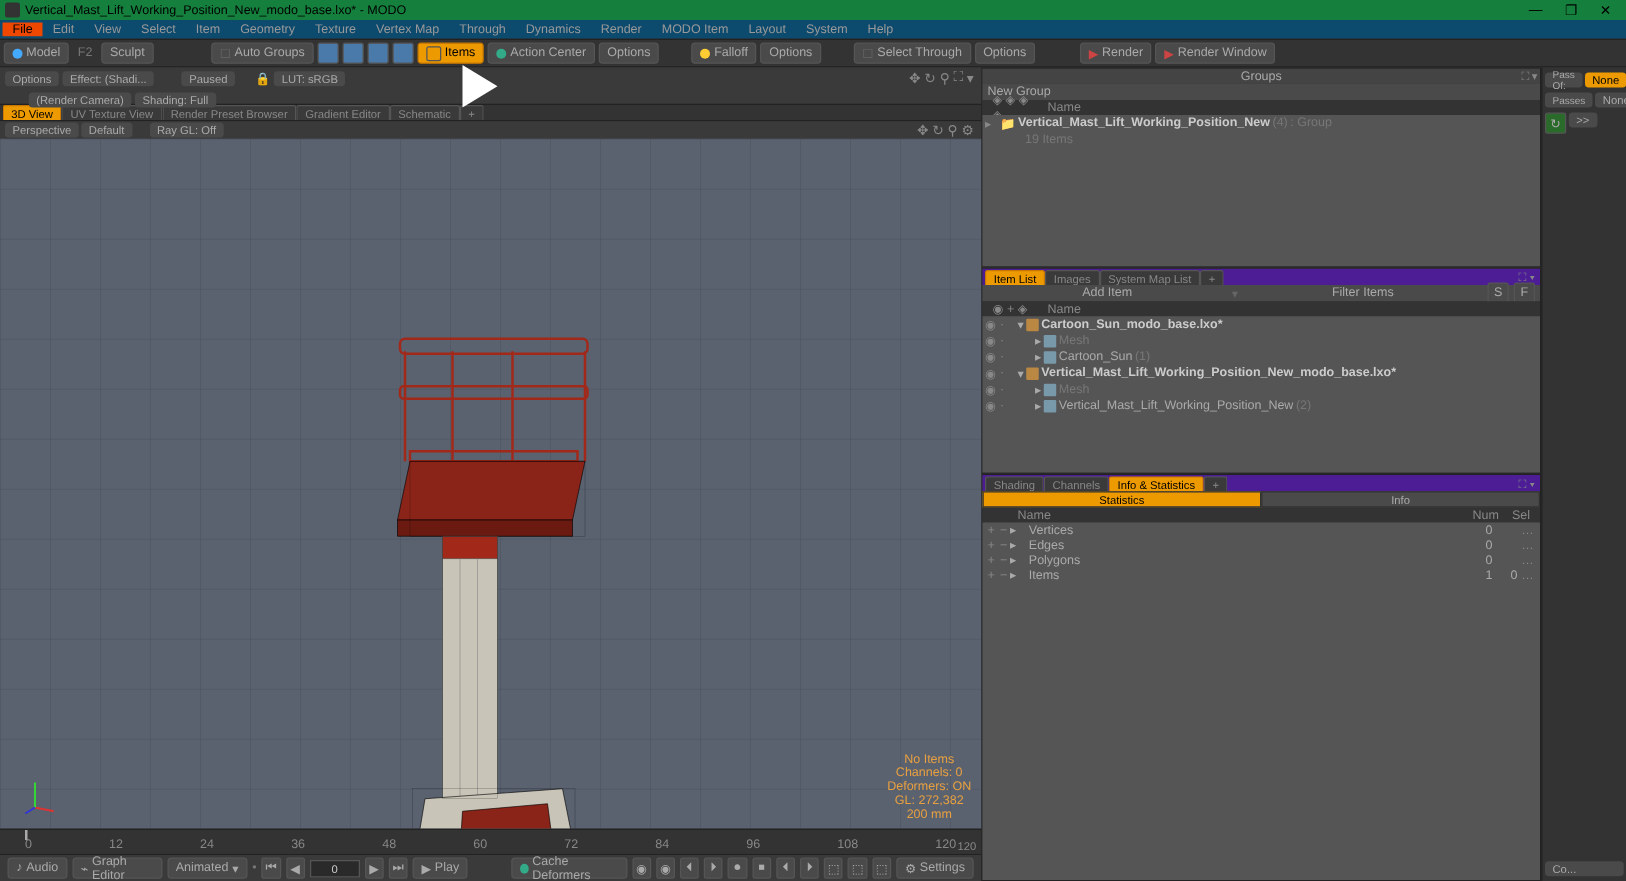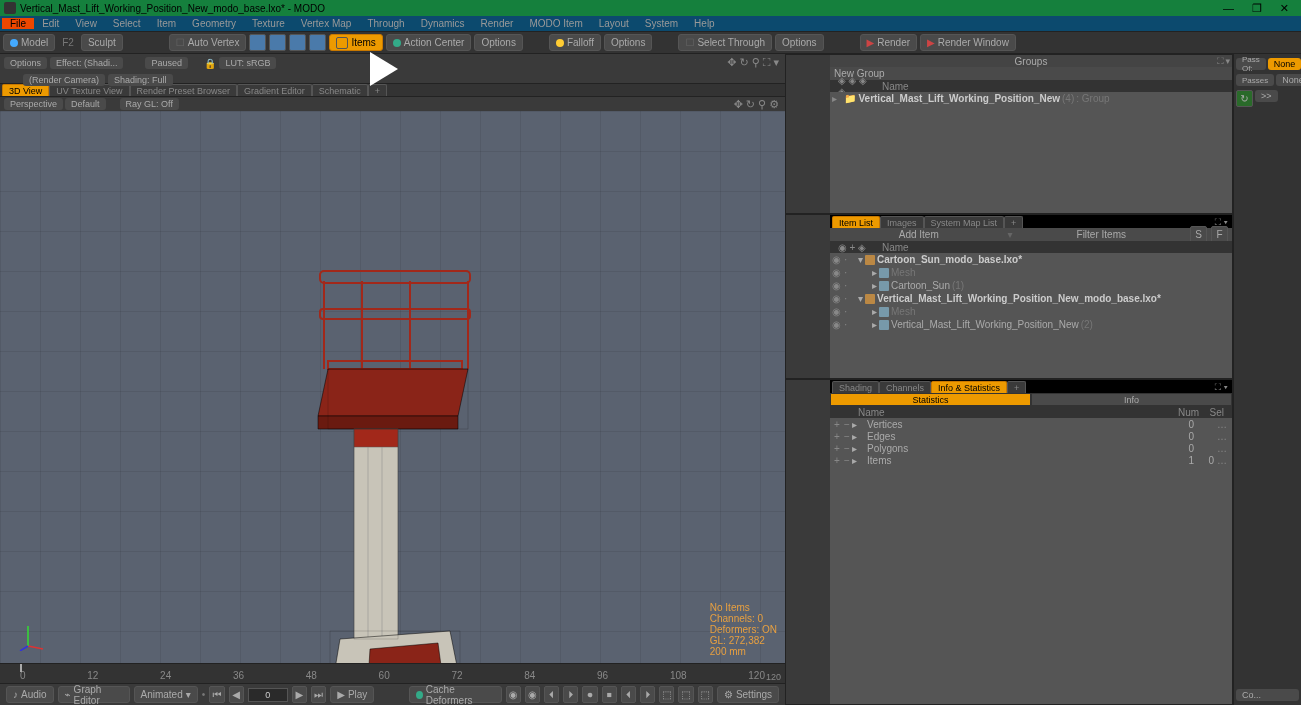--- a/index.html
+++ b/index.html
@@ -29,43 +29,43 @@
 .playbig { position: absolute; left: 370px; top: -2px; width: 0; height: 0; border-left: 28px solid #fff; border-top: 17px solid transparent; border-bottom: 17px solid transparent; }
 .vpctrls { position: absolute; right: 6px; top: 2px; display: flex; gap: 3px; }
 .vpctrls span { color: #888; font-size: 11px; cursor: pointer; }
 .tabs { background: #333; height: 13px; display: flex; align-items: flex-end; gap: 0; padding: 0 2px; border-bottom: 1px solid #222; }
 .tab { background: #3a3a3a; color: #888; padding: 0 6px; font-size: 9px; border: 1px solid #555; border-bottom: none; border-radius: 2px 2px 0 0; cursor: pointer; height: 12px; display: inline-flex; align-items: center; }
 .tab.active { background: #ed9a00; color: #000; border-color: #c87800; }
 .viewopts { background: #3a3a3a; height: 14px; display: flex; align-items: center; gap: 2px; padding: 0 4px; position: relative; }
 .viewport { background: #5a6270; flex: 1; position: relative; overflow: hidden; }
 .viewport .grid { position: absolute; inset: 0; background-image: linear-gradient(rgba(0,0,0,.08) 1px, transparent 1px), linear-gradient(90deg, rgba(0,0,0,.08) 1px, transparent 1px); background-size: 40px 40px; }
 .viewport .model { position: absolute; left: 310px; top: 150px; width: 180px; height: 460px; }
-.viewport .stats { position: absolute; right: 8px; bottom: 6px; text-align: left; color: #e8a040; font-size: 9px; line-height: 11px; }
+.viewport .stats { position: absolute; right: 8px; bottom: 6px; text-align: center; color: #e8a040; font-size: 9px; line-height: 11px; }
 .viewport .axis { position: absolute; left: 18px; bottom: 12px; width: 30px; height: 30px; }
 .timeline { background: #333; height: 20px; position: relative; border-top: 1px solid #222; }
 .timeline .marker { position: absolute; top: 0; left: 20px; width: 2px; height: 8px; background: #aaa; }
 .timeline .ticks { display: flex; justify-content: space-between; padding: 6px 20px 0; color: #888; font-size: 9px; }
 .bottombar { background: #3a3a3a; height: 22px; display: flex; align-items: center; gap: 4px; padding: 0 6px; border-top: 1px solid #222; }
 .panelcol { width: 448px; display: flex; flex-direction: column; gap: 0; }
 .sidecol { width: 68px; background: #333; border-left: 1px solid #222; padding: 4px 2px; display: flex; flex-direction: column; gap: 4px; }
-.panel { background: #3a3a3a; border: 1px solid #222; display: flex; flex-direction: column; padding-left: 44px; }
+.panel { background: #3a3a3a; border: 1px solid #222; display: flex; flex-direction: column; }
 .panelhdr { background: #444; height: 12px; display: flex; align-items: center; justify-content: center; color: #aaa; font-size: 9px; position: relative; }
 .panelhdr .ctrls { position: absolute; right: 2px; display: flex; gap: 2px; }
 .panelhdr .ctrls span { font-size: 9px; cursor: pointer; color: #888; }
 .panelrow { background: #4a4a4a; height: 13px; display: flex; align-items: center; padding: 0 4px; color: #aaa; font-size: 9px; gap: 4px; }
 .listhdr { background: #333; height: 12px; display: flex; align-items: center; padding: 0 4px; color: #888; font-size: 9px; }
 .listhdr .col { padding: 0 4px; }
 .listbody { background: #555; flex: 1; overflow: auto; }
 .listrow { height: 13px; display: flex; align-items: center; padding: 0 2px; font-size: 9px; color: #aaa; gap: 2px; }
 .listrow .eye { width: 10px; color: #888; }
 .listrow .indent { display: inline-block; }
 .listrow .itemicon { width: 10px; height: 10px; background: #888; border-radius: 1px; }
 .listrow .bold { font-weight: bold; color: #ccc; }
 .listrow .dim { color: #777; }
-.paneltabs { background: #000000; height: 13px; display: flex; align-items: flex-end; gap: 0; padding: 0 2px; }
+.paneltabs { background: #4c1d95; height: 13px; display: flex; align-items: flex-end; gap: 0; padding: 0 2px; }
 .subtabs { background: #3a3a3a; height: 13px; display: flex; }
 .subtab { flex: 1; background: #4a4a4a; border: 1px solid #333; text-align: center; font-size: 9px; color: #aaa; padding-top: 1px; cursor: pointer; }
 .subtab.active { background: #ed9a00; color: #000; }
 .statrow { height: 12px; display: flex; align-items: center; padding: 0 2px; font-size: 9px; color: #aaa; }
 .statrow .pm { width: 10px; text-align: center; color: #888; cursor: pointer; }
 .statrow .nm { flex: 1; padding-left: 10px; }
 .statrow .num { width: 30px; text-align: right; }
 .statrow .sel { width: 20px; text-align: right; }
 .statrow .dots { width: 16px; text-align: center; color: #888; cursor: pointer; }
 .inputnum { background: #2a2a2a; border: 1px solid #555; color: #ccc; width: 40px; height: 14px; font-size: 9px; text-align: center; }
@@ -107,21 +107,21 @@
       <span class="dot blue"></span>
       <span>Model</span>
     </div>
   <span style="color:#777;padding:0 4px">F2</span>
   <div class="tbtn">
       <span>Sculpt</span>
     </div>
   <div style="width:40px"></div>
   <div class="tbtn">
       <span style="color:#666">☐</span>
-      <span>Auto Vertex</span>
+      <span>Auto Groups</span>
     </div>
   <div class="iconbtn blue"></div>
   <div class="iconbtn blue"></div>
   <div class="iconbtn blue"></div>
   <div class="iconbtn blue"></div>
   <div class="tbtn active">
       <span class="iconbtn orange" style="width:12px;height:12px"></span>
       <span>Items</span>
     </div>
   <div class="tbtn">
@@ -338,20 +338,24 @@
         <span class="col">Name</span>
       </div>
       <div class="listbody">
         <div class="listrow">
           <span class="eye">▸</span>
           <span>📁</span>
           <span class="bold">Vertical_Mast_Lift_Working_Position_New</span>
           <span class="dim">(4)</span>
           <span class="dim">: Group</span>
         </div>
+        <div class="listrow">
+          <span class="indent" style="width:30px"></span>
+          <span class="dim">19 Items</span>
+        </div>
       </div>
     </div>
 
     <div class="panel" style="height:165px">
       <div class="paneltabs" id="itemtabs">
           <span class="tab active">Item List</span>
           <span class="tab">Images</span>
           <span class="tab">System Map List</span>
           <span class="tab">+</span>
           <span style="margin-left: auto; color: rgb(136, 136, 136); font-size: 9px; padding-right: 2px;">⛶ ▾</span>

